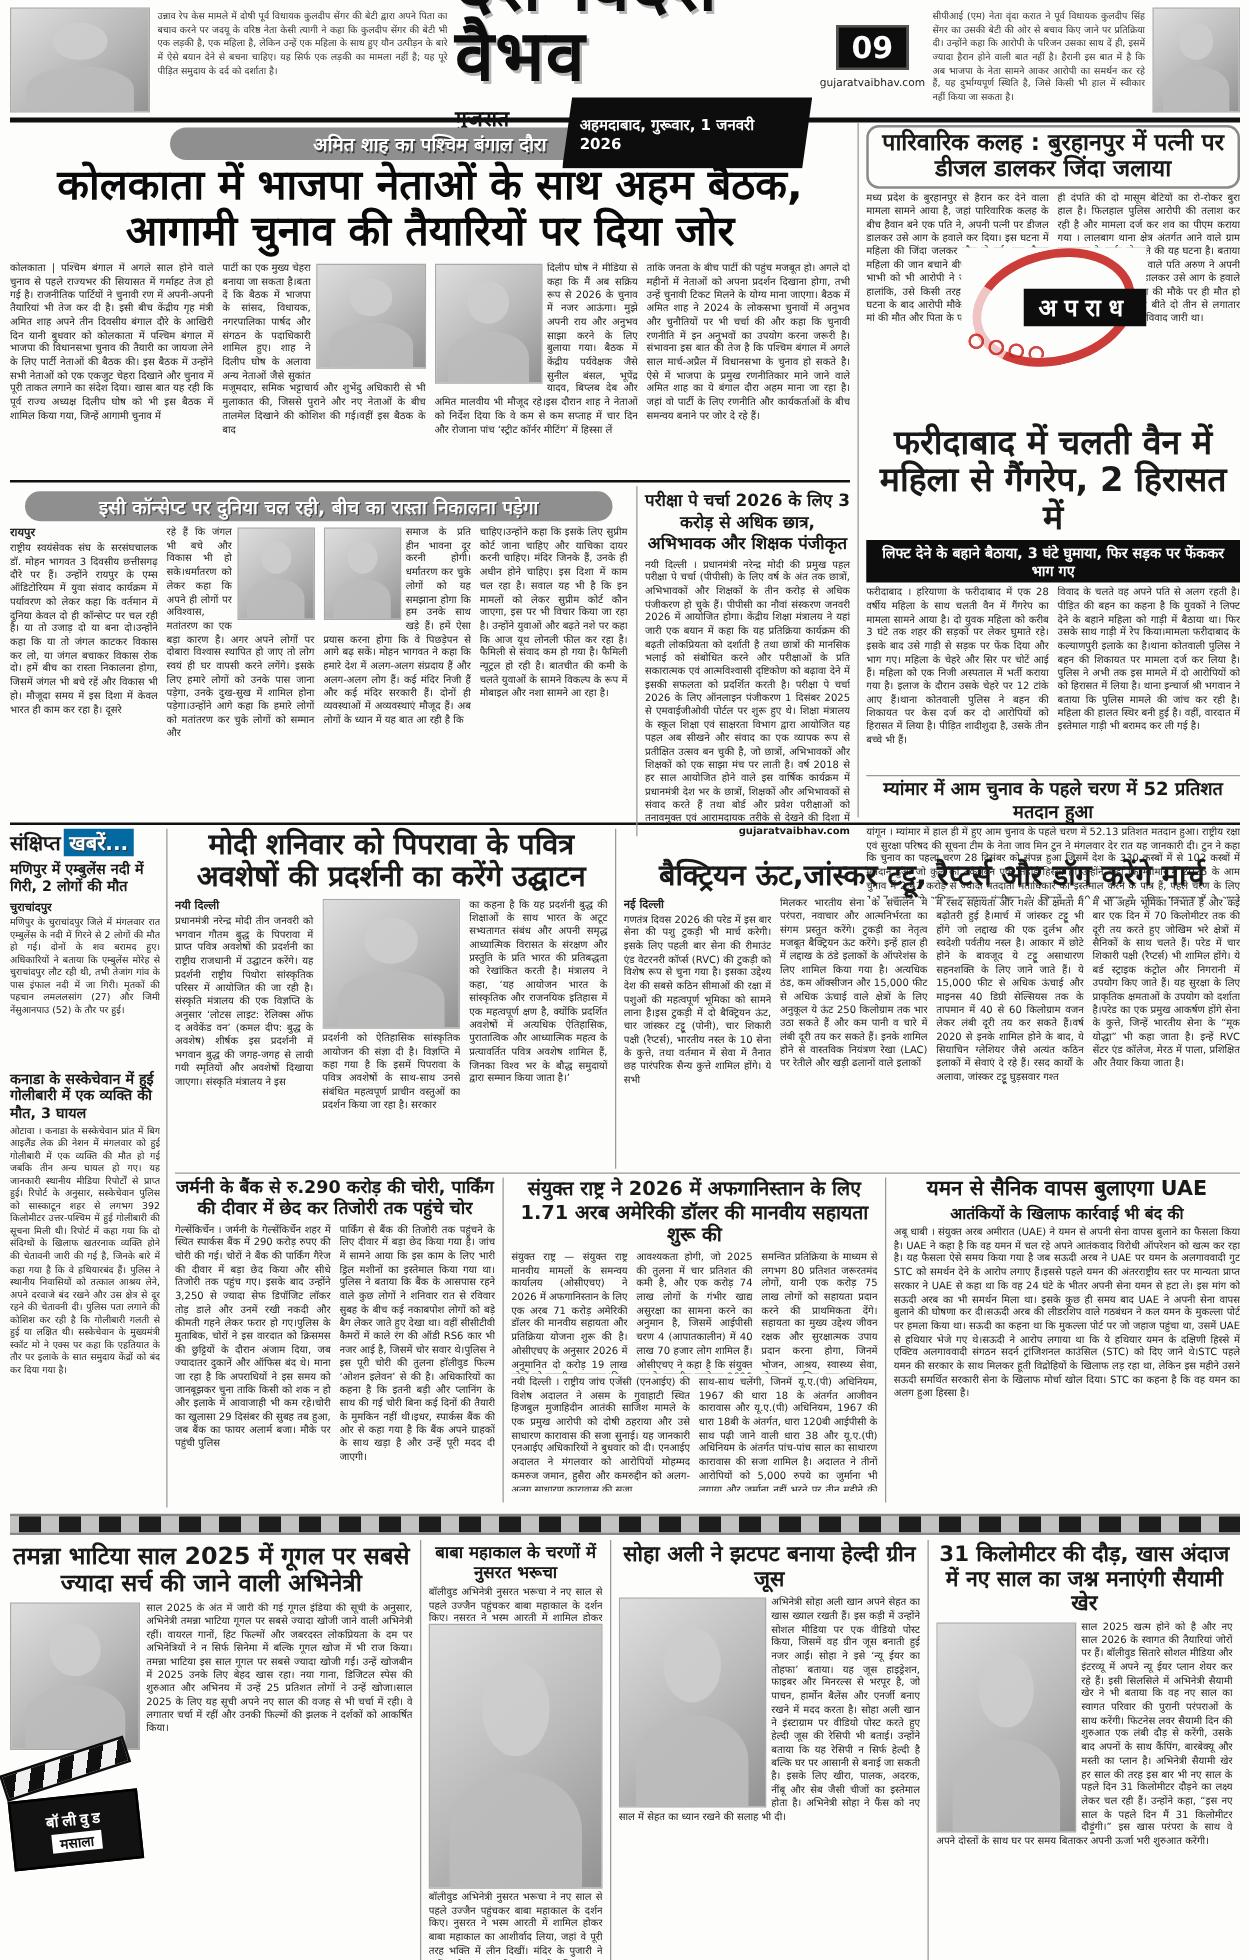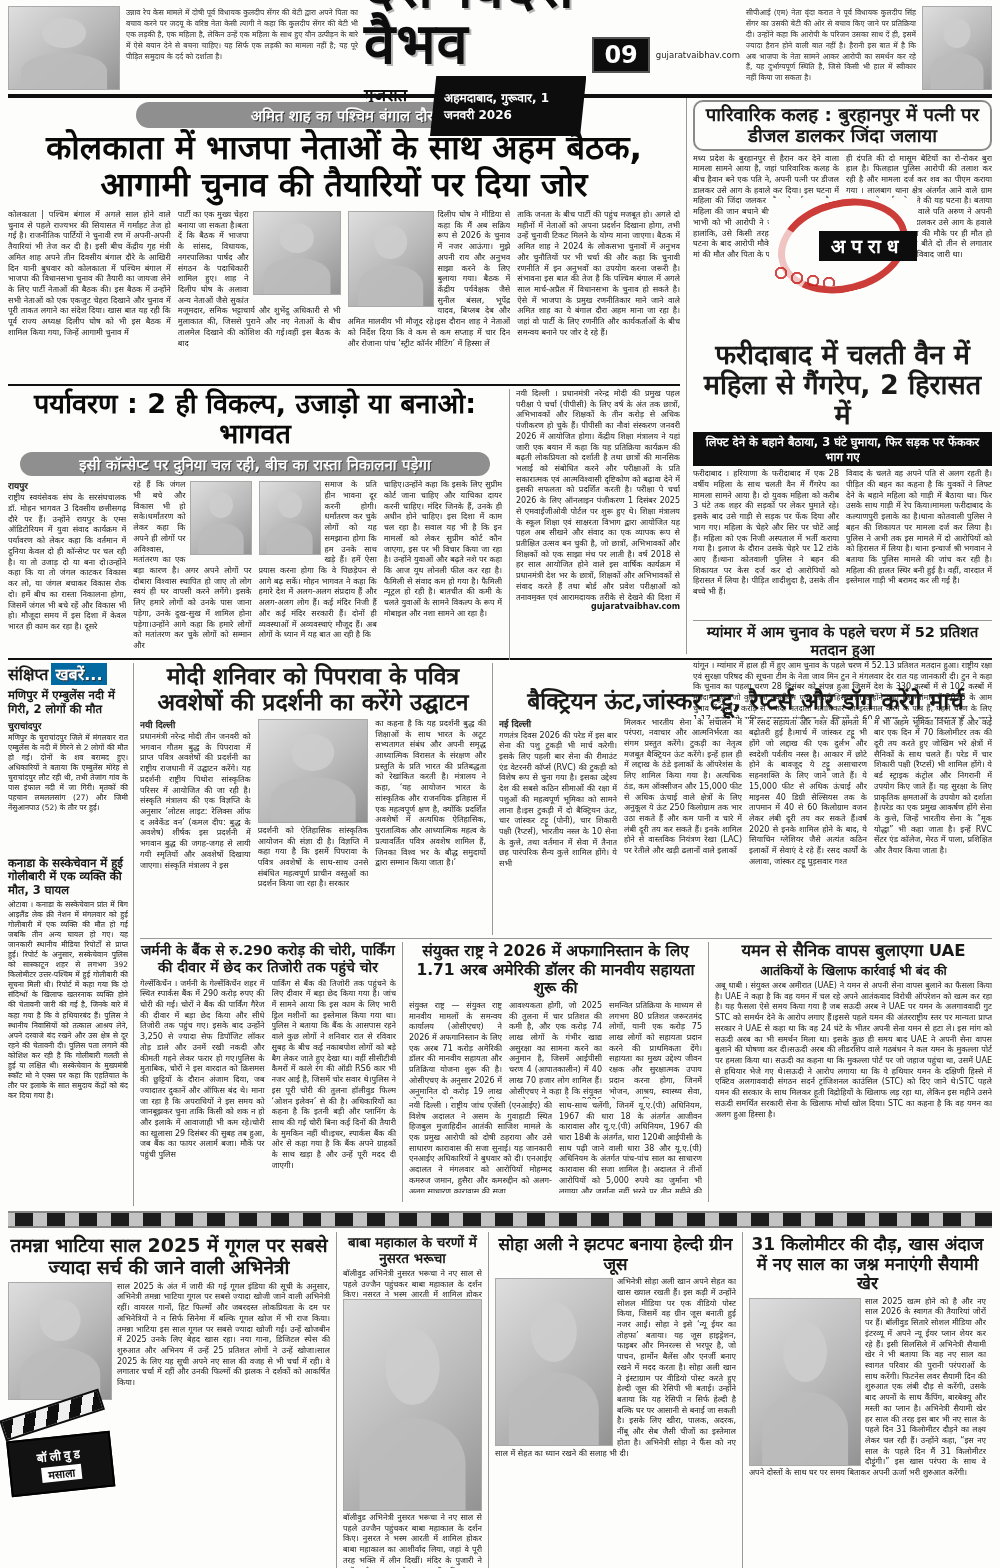--- a/index.html
+++ b/index.html
@@ -10,21 +10,21 @@
 
   
   .masthead{display:flex;gap:6px;align-items:stretch;height:92px;border-bottom:4px solid #101010;padding-bottom:4px}
   .mh-photo{width:112px;flex:0 0 112px}
   .mh-note{flex:0 0 232px;font-size:7.5px;line-height:1.45;color:#333;text-align:justify;overflow:hidden;padding-top:2px}
   .mh-center{flex:1;display:flex;flex-direction:column;align-items:center;justify-content:center}
   .mh-title{font-size:56px;font-weight:bold;color:#0d0d0d;line-height:1;text-shadow:2px 2px 0 #b5b5b5;letter-spacing:1px}
   .mh-subrow{display:flex;align-items:center;gap:8px;margin-top:4px}
   .mh-brand{font-size:17px;font-weight:bold;color:#111}
   .mh-date{background:#0d0d0d;color:#fff;font-size:12px;font-weight:bold;padding:13px 14px;clip-path:polygon(4% 0,100% 0,96% 100%,0 100%)}
-  .mh-right{flex:0 0 74px;display:flex;flex-direction:row;align-items:center;justify-content:flex-start;gap:6px;padding-top:14px}
+  .mh-right{flex:0 0 74px;display:flex;flex-direction:column;align-items:center;justify-content:flex-start;gap:6px;padding-top:14px}
   .mh-pageno{background:#0d0d0d;color:#fff;font-weight:bold;font-size:24px;padding:2px 10px;border:2px solid #555}
   .mh-site{font-size:8.5px;color:#222}
   .mh-note.right{flex:0 0 170px}
   .mh-photo.right{width:70px;flex:0 0 70px}
 
   
   .photo{background:linear-gradient(140deg,#dedede,#b9b9b9 55%,#939393);border:1px solid #aaa;position:relative;overflow:hidden}
   .photo::before{content:"";position:absolute;left:50%;top:14%;width:40%;height:36%;transform:translateX(-50%);
                  border-radius:50%;background:#cdcdcd;opacity:.9}
   .photo::after{content:"";position:absolute;left:50%;bottom:-2%;width:78%;height:46%;transform:translateX(-50%);
@@ -174,39 +174,39 @@
         </div>
         <div class="tcol body-txt">
           <span class="photo fl-l" style="width:86px;height:96px;display:block"></span>
           <span>दिलीप घोष ने मीडिया से कहा कि मैं अब सक्रिय रूप से 2026 के चुनाव में नजर आऊंगा। मुझे अपनी राय और अनुभव साझा करने के लिए बुलाया गया। बैठक में केंद्रीय पर्यवेक्षक जैसे सुनील बंसल, भूपेंद्र यादव, बिप्लब देब और अमित मालवीय भी मौजूद रहे।इस दौरान शाह ने नेताओं को निर्देश दिया कि वे कम से कम सप्ताह में चार दिन और रोजाना पांच ‘स्ट्रीट कॉर्नर मीटिंग’ में हिस्सा लें</span>
         </div>
         <div class="tcol body-txt">ताकि जनता के बीच पार्टी की पहुंच मजबूत हो। अगले दो महीनों में नेताओं को अपना प्रदर्शन दिखाना होगा, तभी उन्हें चुनावी टिकट मिलने के योग्य माना जाएगा। बैठक में अमित शाह ने 2024 के लोकसभा चुनावों में अनुभव और चुनौतियों पर भी चर्चा की और कहा कि चुनावी रणनीति में इन अनुभवों का उपयोग करना जरूरी है।संभावना इस बात की तेज है कि पश्चिम बंगाल में अगले साल मार्च-अप्रैल में विधानसभा के चुनाव हो सकते है। ऐसे में भाजपा के प्रमुख रणनीतिकार माने जाने वाले अमित शाह का ये बंगाल दौरा अहम माना जा रहा है। जहां वो पार्टी के लिए रणनीति और कार्यकर्ताओं के बीच समन्वय बनाने पर जोर दे रहे हैं।</div>
       </div>
 
       <div class="env">
         <div class="env-main">
-          <h2 class="env-head">पर्यावरण : 2 ही विकल्प, उजाड़ो या बनाओ: भागवत</h2>
           <div class="env-sub">इसी कॉन्सेप्ट पर दुनिया चल रही, बीच का रास्ता निकालना पड़ेगा</div>
           <div class="colrow env-cols">
             <div class="tcol body-txt">
               <div class="dateline">रायपुर</div>
               <span>राष्ट्रीय स्वयंसेवक संघ के सरसंघचालक डॉ. मोहन भागवत 3 दिवसीय छत्तीसगढ़ दौरे पर हैं। उन्होंने रायपुर के एम्स ऑडिटोरियम में युवा संवाद कार्यक्रम में पर्यावरण को लेकर कहा कि वर्तमान में दुनिया केवल दो ही कॉन्सेप्ट पर चल रही है। या तो उजाड़ दो या बना दो।उन्होंने कहा कि या तो जंगल काटकर विकास कर लो, या जंगल बचाकर विकास रोक दो। हमें बीच का रास्ता निकालना होगा, जिसमें जंगल भी बचे रहें और विकास भी हो। मौजूदा समय में इस दिशा में केवल भारत ही काम कर रहा है। दूसरे</span>
             </div>
             <div class="tcol body-txt">
               <span class="photo fl-r" style="width:62px;height:74px;display:block"></span>
               <span>रहे हैं कि जंगल भी बचे और विकास भी हो सके।धर्मांतरण को लेकर कहा कि अपने ही लोगों पर अविश्वास, मतांतरण का एक बड़ा कारण है। अगर अपने लोगों पर दोबारा विश्वास स्थापित हो जाए तो लोग स्वयं ही घर वापसी करने लगेंगे। इसके लिए हमारे लोगों को उनके पास जाना पड़ेगा, उनके दुख-सुख में शामिल होना पड़ेगा।उन्होंने आगे कहा कि हमारे लोगों को मतांतरण कर चुके लोगों को सम्मान और</span>
             </div>
             <div class="tcol body-txt">
               <span class="photo fl-l" style="width:62px;height:74px;display:block"></span>
               <span>समाज के प्रति हीन भावना दूर करनी होगी। धर्मांतरण कर चुके लोगों को यह समझाना होगा कि हम उनके साथ खड़े हैं। हमें ऐसा प्रयास करना होगा कि वे पिछड़ेपन से आगे बढ़ सकें। मोहन भागवत ने कहा कि हमारे देश में अलग-अलग संप्रदाय हैं और अलग-अलग लोग हैं। कई मंदिर निजी हैं और कई मंदिर सरकारी हैं। दोनों ही व्यवस्थाओं में अव्यवस्थाएं मौजूद हैं। अब लोगों के ध्यान में यह बात आ रही है कि</span>
             </div>
             <div class="tcol body-txt">चाहिए।उन्होंने कहा कि इसके लिए सुप्रीम कोर्ट जाना चाहिए और याचिका दायर करनी चाहिए। मंदिर जिनके हैं, उनके ही अधीन होने चाहिए। इस दिशा में काम चल रहा है। सवाल यह भी है कि इन मामलों को लेकर सुप्रीम कोर्ट कौन जाएगा, इस पर भी विचार किया जा रहा है। उन्होंने युवाओं और बढ़ते नशे पर कहा कि आज यूथ लोनली फील कर रहा है। फैमिली से संवाद कम हो गया है। फैमिली न्यूट्रल हो रही है। बातचीत की कमी के चलते युवाओं के सामने विकल्प के रूप में मोबाइल और नशा सामने आ रहा है।</div>
           </div>
         </div>
         <div class="pariksha">
+          <h3 class="pk-head">परीक्षा पे चर्चा 2026 के लिए 3 करोड़ से अधिक छात्र, अभिभावक और शिक्षक पंजीकृत</h3>
           <div class="body-txt pk-body">नयी दिल्ली । प्रधानमंत्री नरेन्द्र मोदी की प्रमुख पहल परीक्षा पे चर्चा (पीपीसी) के लिए वर्ष के अंत तक छात्रों, अभिभावकों और शिक्षकों के तीन करोड़ से अधिक पंजीकरण हो चुके हैं। पीपीसी का नौवां संस्करण जनवरी 2026 में आयोजित होगा। केंद्रीय शिक्षा मंत्रालय ने यहां जारी एक बयान में कहा कि यह प्रतिक्रिया कार्यक्रम की बढ़ती लोकप्रियता को दर्शाती है तथा छात्रों की मानसिक भलाई को संबोधित करने और परीक्षाओं के प्रति सकारात्मक एवं आत्मविश्वासी दृष्टिकोण को बढ़ावा देने में इसकी सफलता को प्रदर्शित करती है। परीक्षा पे चर्चा 2026 के लिए ऑनलाइन पंजीकरण 1 दिसंबर 2025 से एमवाईजीओवी पोर्टल पर शुरू हुए थे। शिक्षा मंत्रालय के स्कूल शिक्षा एवं साक्षरता विभाग द्वारा आयोजित यह पहल अब सीखने और संवाद का एक व्यापक रूप से प्रतीक्षित उत्सव बन चुकी है, जो छात्रों, अभिभावकों और शिक्षकों को एक साझा मंच पर लाती है। वर्ष 2018 से हर साल आयोजित होने वाले इस वार्षिक कार्यक्रम में प्रधानमंत्री देश भर के छात्रों, शिक्षकों और अभिभावकों से संवाद करते हैं तथा बोर्ड और प्रवेश परीक्षाओं को तनावमुक्त एवं आरामदायक तरीके से देखने की दिशा में मार्गदर्शन करते हैं।</div>
           <div class="pk-site">gujaratvaibhav.com</div>
         </div>
       </div>
     </div>
 
     <div class="bandA-right">
       <div>
         <div class="art-head-box">
           <h2 class="bur-head">पारिवारिक कलह : बुरहानपुर में पत्नी पर डीजल डालकर जिंदा जलाया</h2>

